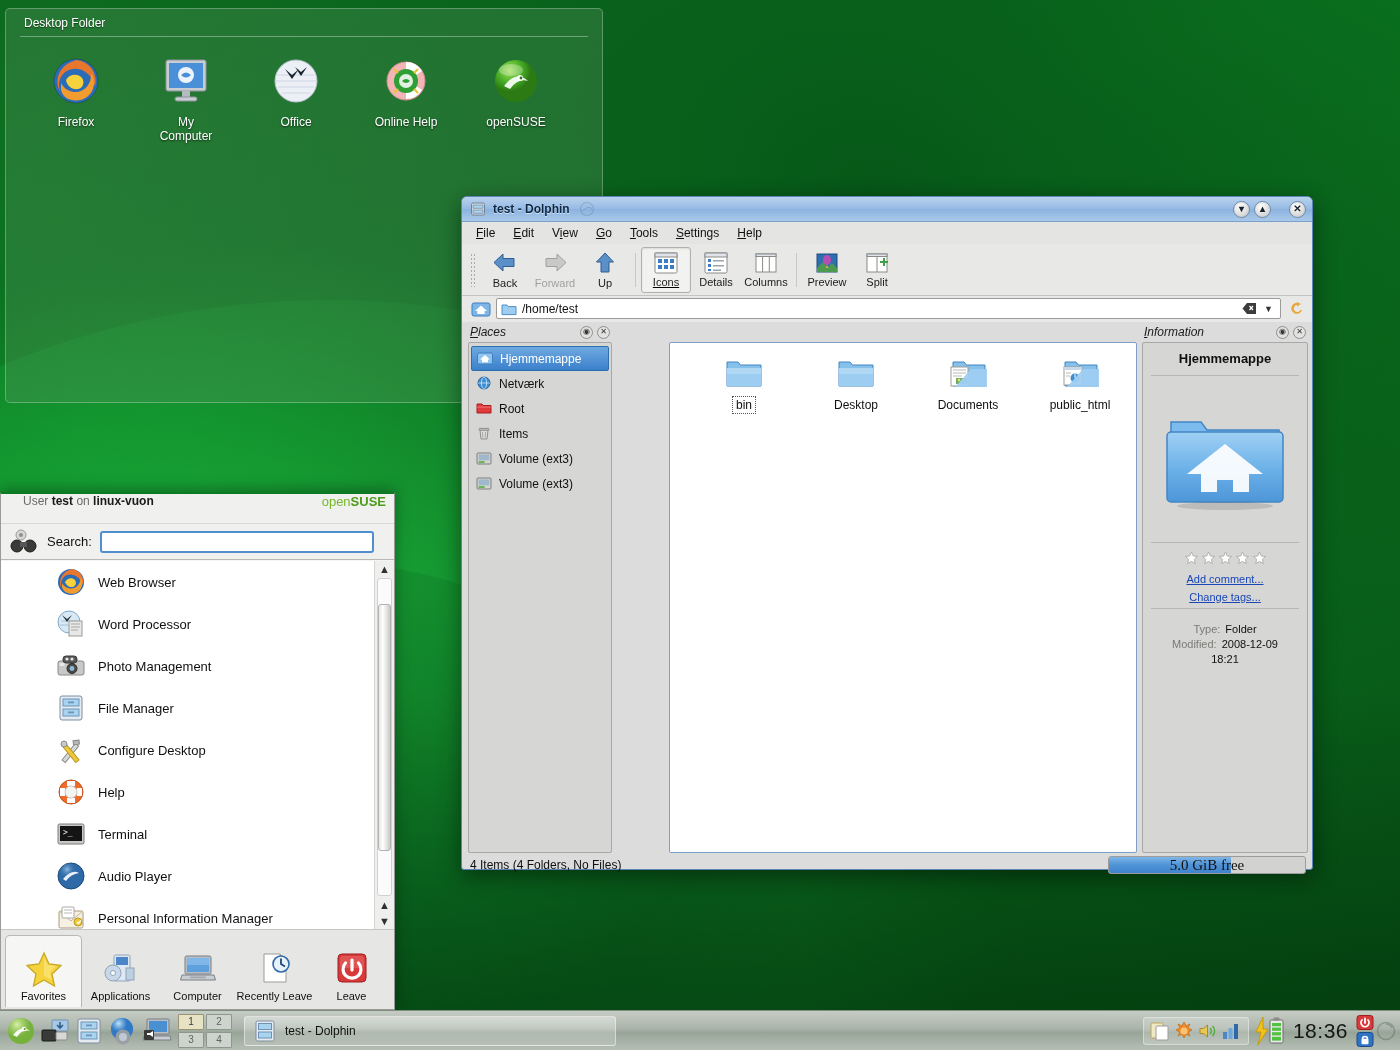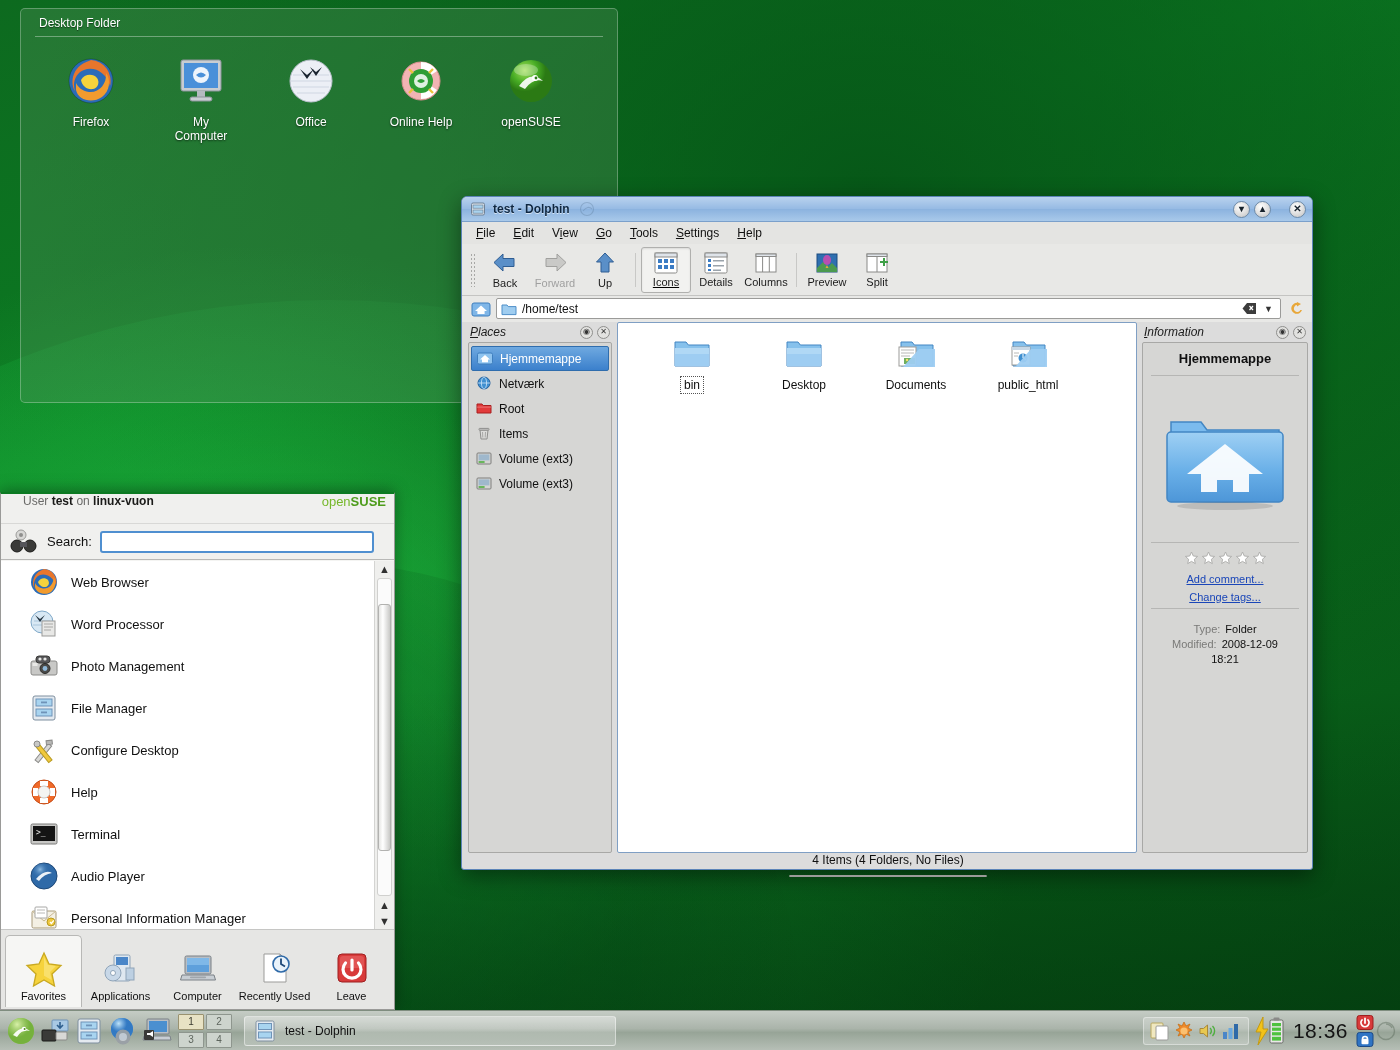--- a/index.html
+++ b/index.html
@@ -28,21 +28,21 @@
     border-radius:50%;
     background: radial-gradient(ellipse at 40% 45%, rgba(0,70,18,.55) 0%, rgba(0,60,16,.25) 50%, rgba(0,0,0,0) 72%);
   }
   #wallpaper .darkbl {
     position:absolute; left:0; bottom:0; width:1400px; height:360px;
     background: linear-gradient(to bottom, rgba(2,48,12,0) 0%, rgba(2,48,12,.55) 100%);
   }
 
   
   #desktop-folder {
-    position:absolute; left:20px; top:8px; width:598px; height:395px;
+    position:absolute; left:5px; top:8px; width:598px; height:395px;
     background: rgba(92,150,100,.30);
     border:1px solid rgba(255,255,255,.28);
     border-radius:5px;
   }
   #desktop-folder .df-title {
     color:#ffffff; font-size:12px; padding:7px 0 6px 18px;
     text-shadow:0 1px 1px rgba(0,0,0,.5);
   }
   #desktop-folder .df-sep {
     height:1px; margin:0 14px; background:rgba(255,255,255,.35);
@@ -149,21 +149,21 @@
   }
   .place-item {
     height:25px; display:flex; align-items:center; gap:7px;
     padding:0 5px; font-size:12px; color:#101010; cursor:pointer; border-radius:2px;
   }
   .place-item.sel {
     background: linear-gradient(to bottom,#6fa9e0 0%,#3b80cc 100%);
     color:#ffffff; border:1px solid #2f6dad;
   }
 
-  #viewarea { flex:1; display:flex; flex-direction:row; }
+  #viewarea { flex:1; display:flex; flex-direction:column;align-items:flex-end; }
   .view-spacer { height:20px; }
   .filelist {
     flex:1; background:#ffffff; border:1px solid #7f9fc4; border-radius:2px;
     padding:10px 0 0 18px; display:flex; align-content:flex-start; flex-wrap:wrap; gap:0;
   }
   .file-item { width:112px; text-align:center; cursor:pointer; }
   .file-item .fglyph { height:40px; display:flex; align-items:center; justify-content:center; }
   .file-item .flbl { font-size:12px; color:#101010; margin-top:4px; display:inline-block; padding:1px 3px; }
   .file-item.focused .flbl { outline:1px dotted #555; }
 
@@ -179,21 +179,21 @@
   .info-link {
     font-size:11px; color:#1a46b8; text-decoration:underline; cursor:pointer; margin:3px 0;
   }
   .meta { margin-top:12px; font-size:11px; color:#101010; }
   .meta .mrow { display:flex; justify-content:center; gap:5px; margin-bottom:3px; }
   .meta .mk { color:#7a7a78; }
   .meta .mv2 { text-align:center; }
 
   .statusbar {
     height:24px; display:flex; align-items:center; padding:0 6px 0 8px;
-    font-size:12px; color:#101010; gap:8px;flex-direction:column;
+    font-size:12px; color:#101010; gap:8px;
   }
   .statusbar .stext { flex:1; }
   .progwrap {
     width:198px; height:18px; border:1px solid #9b9b99; border-radius:3px;
     background:#d2d2d0; position:relative; overflow:hidden;
   }
   .progfill {
     position:absolute; left:0; top:0; bottom:0; width:62%;
     background: linear-gradient(to bottom,#7fb6e8 0%,#4f93d6 50%,#3f84cd 100%);
   }
@@ -215,21 +215,21 @@
   .ko-logo { font-size:13px; }
   .ko-logo .a { color:#76b82a; } .ko-logo .b { color:#4e9c1c; font-weight:bold; }
   .ko-search { height:36px; display:flex; align-items:center; gap:8px; padding:0 20px 0 8px;
     background:#f0f0ee; border-bottom:1px solid #b8b8b6; }
   .ko-search .slbl { font-size:13px; color:#101010; }
   .ko-search input {
     flex:1; height:22px; border:2px solid #4f8fd0; border-radius:3px;
     background:#ffffff; font-family:inherit; font-size:12px; padding:0 5px; outline:none;
   }
   .ko-list { position:absolute; left:0; top:67px; right:0; bottom:80px; background:#ffffff; overflow:hidden; }
-  .ko-item { height:42px; display:flex; align-items:center; gap:12px; padding:0 10px 0 28px; cursor:pointer; }
+  .ko-item { height:42px; display:flex; align-items:center; gap:12px; padding:0 10px 0 28px; cursor:pointer;margin-left:27px; }
   .ko-item .kl { font-size:13px; color:#101010; }
   .ko-scroll { position:absolute; right:0; top:0; bottom:0; width:20px; background:#efefed;
     border-left:1px solid #d4d4d2; display:flex; flex-direction:column; align-items:center; }
   .ko-arrow { height:16px; width:20px; display:flex; align-items:center; justify-content:center;
     font-size:11px; color:#303030; cursor:pointer; }
   .ko-track { flex:1; width:15px; margin:1px 0; background:#fbfbfb; border:1px solid #d0d0ce; border-radius:3px; position:relative; }
   .ko-thumb { position:absolute; left:0; right:0; top:8%; height:78%;
     background: linear-gradient(to right,#e6e6e4 0%,#ffffff 35%,#c9c9c7 100%);
     border:1px solid #b2b2b0; border-radius:3px; cursor:pointer; }
   .ko-tabs { position:absolute; left:0; right:0; bottom:0; height:80px;
@@ -859,21 +859,21 @@
       </svg>
       <span class="ktl">Computer</span>
     </div>
     <div class="ko-tab">
       <svg width="38" height="36" viewBox="0 0 38 36">
         <path d="M8 3 l16 0 6 6 0 22 -22 0z" fill="#ffffff" stroke="#9b9b99"></path>
         <path d="M24 3 l0 6 6 0z" fill="#e0e0de" stroke="#9b9b99"></path>
         <circle cx="25" cy="13" r="8" fill="#e8f2fa" stroke="#2f6aa8" stroke-width="1.6"></circle>
         <path d="M25 7.5 L25 13 L29 15.5" stroke="#1d4878" stroke-width="1.8" fill="none"></path>
       </svg>
-      <span class="ktl">Recently Used</span>
+      <span class="ktl">Recently Leave</span>
     </div>
     <div class="ko-tab">
       <svg width="38" height="36" viewBox="0 0 38 36">
         <rect x="5" y="3" width="28" height="28" rx="4" fill="#d83a3a" stroke="#9e1f1f"></rect>
         <rect x="7" y="5" width="24" height="12" rx="3" fill="#ea6a6a" opacity=".55"></rect>
         <path d="M19 9 L19 19" stroke="#ffffff" stroke-width="3.2" stroke-linecap="round"></path>
         <path d="M12.5 12 a9 9 0 1 0 13 0" stroke="#ffffff" stroke-width="3.2" fill="none" stroke-linecap="round"></path>
       </svg>
       <span class="ktl">Leave</span>
     </div>

